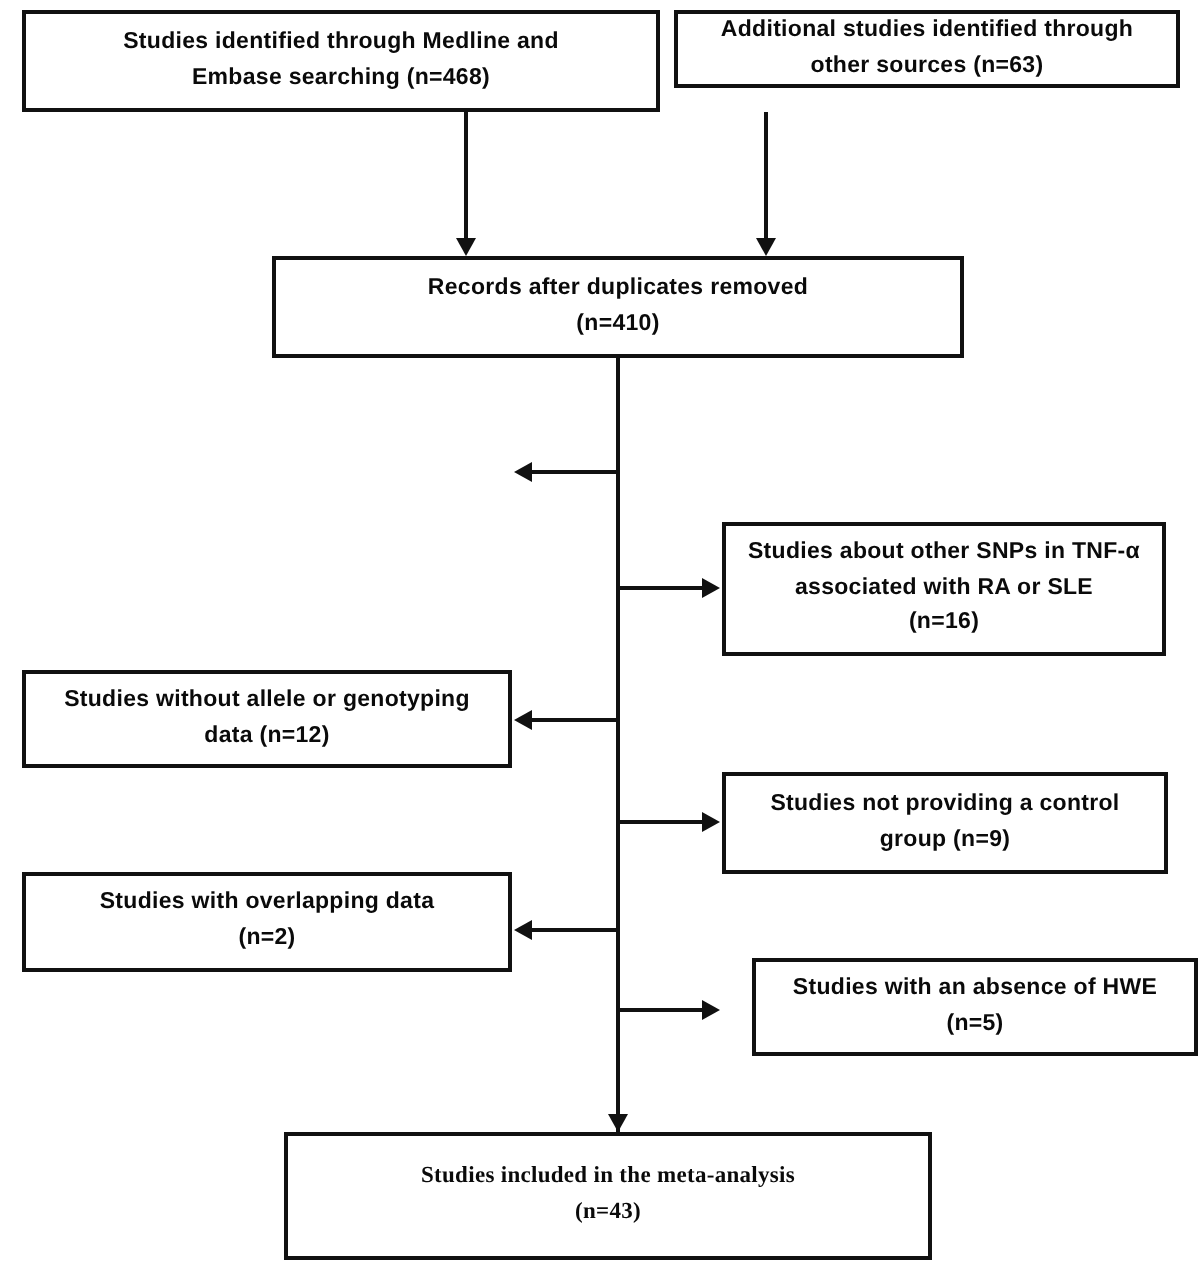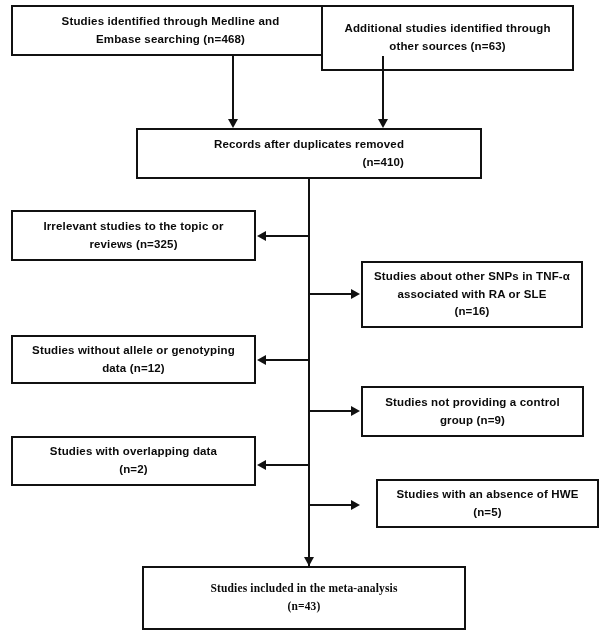--- a/index.html
+++ b/index.html
@@ -75,43 +75,39 @@
 </head>
 <body>
 
 <div id="diagram">
 
   <div class="node" style="left:11px; top:5px; width:319px; height:51px;">
     <span class="txt">Studies identified through Medline and
 Embase searching  (n=468)</span>
   </div>
 
-  <div class="node" style="left:321px; top:5px; width:253px; height:66px;">
+  <div class="node" style="left:337px; top:5px; width:253px; height:39px;">
     <span class="txt">Additional studies identified through
 other sources (n=63)</span>
   </div>
 
   <div class="vline" style="left:232px; top:56px; height:64px;"></div>
   <div class="arrow-down" style="left:228px; top:119px;"></div>
 
   <div class="vline" style="left:382px; top:56px; height:64px;"></div>
   <div class="arrow-down" style="left:378px; top:119px;"></div>
 
-  <div class="node" style="left:136px; top:128px; width:346px; height:51px;text-align:right;">
+  <div class="node" style="left:136px; top:128px; width:346px; height:51px;">
     <span class="txt">Records after duplicates removed
 (n=410)</span>
   </div>
 
   <div class="vline" style="left:308px; top:179px; height:388px;"></div>
   <div class="arrow-down" style="left:304px; top:557px;"></div>
 
-  <div class="node" style="left:11px; top:210px; width:245px; height:51px;">
-    <span class="txt">Irrelevant studies  to the topic or
-reviews (n=325)</span>
-  </div>
   <div class="hline" style="left:266px; top:235px; width:43px;"></div>
   <div class="arrow-left" style="left:257px; top:231px;"></div>
 
   <div class="node" style="left:361px; top:261px; width:222px; height:67px;">
     <span class="txt">Studies about other SNPs in TNF-α
 associated with RA or SLE
 (n=16)</span>
   </div>
   <div class="hline" style="left:310px; top:293px; width:42px;"></div>
   <div class="arrow-right" style="left:351px; top:289px;"></div>

